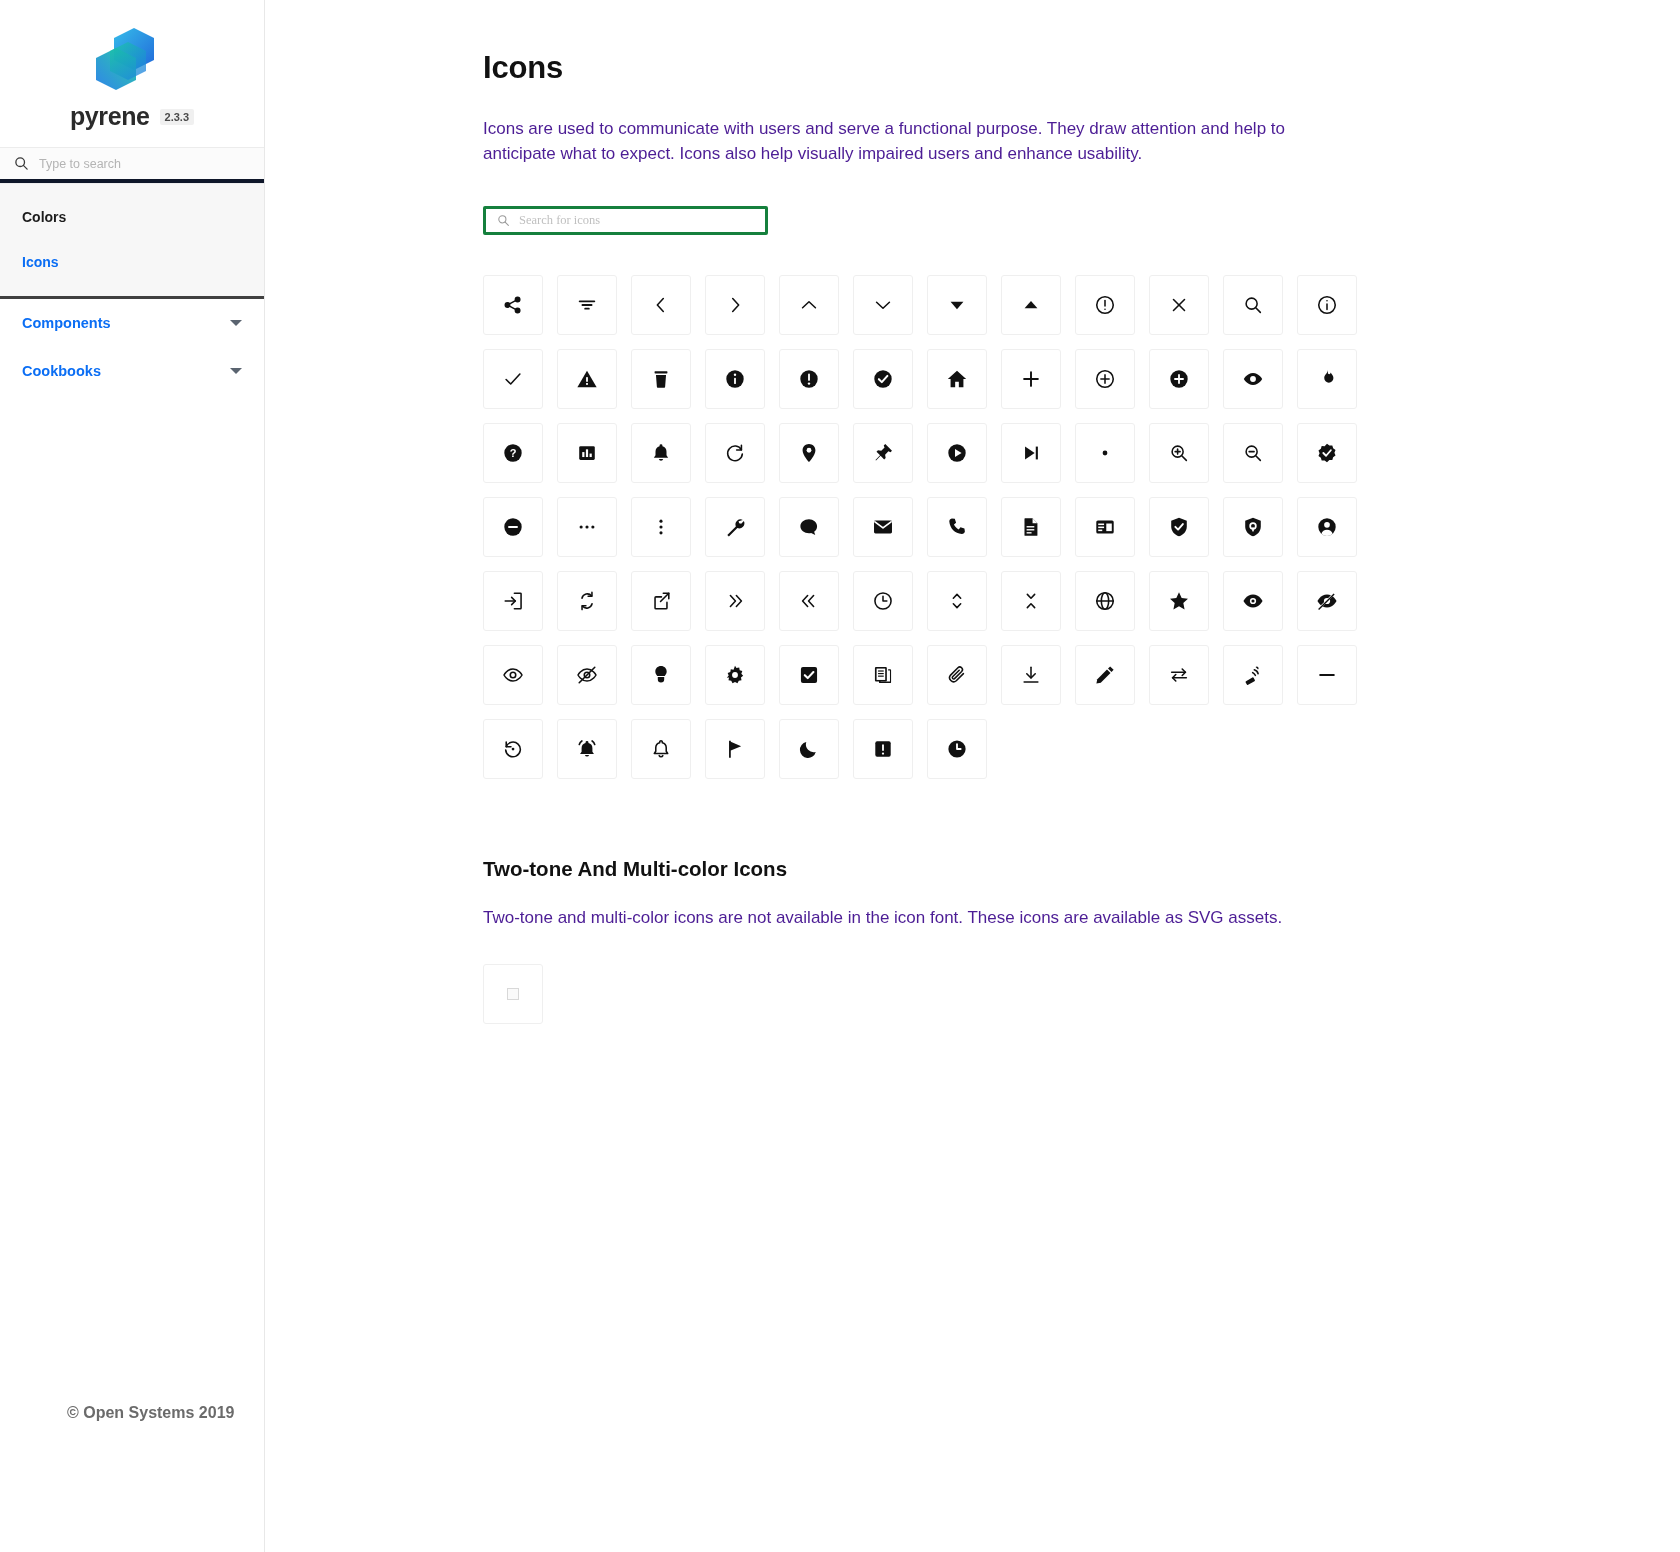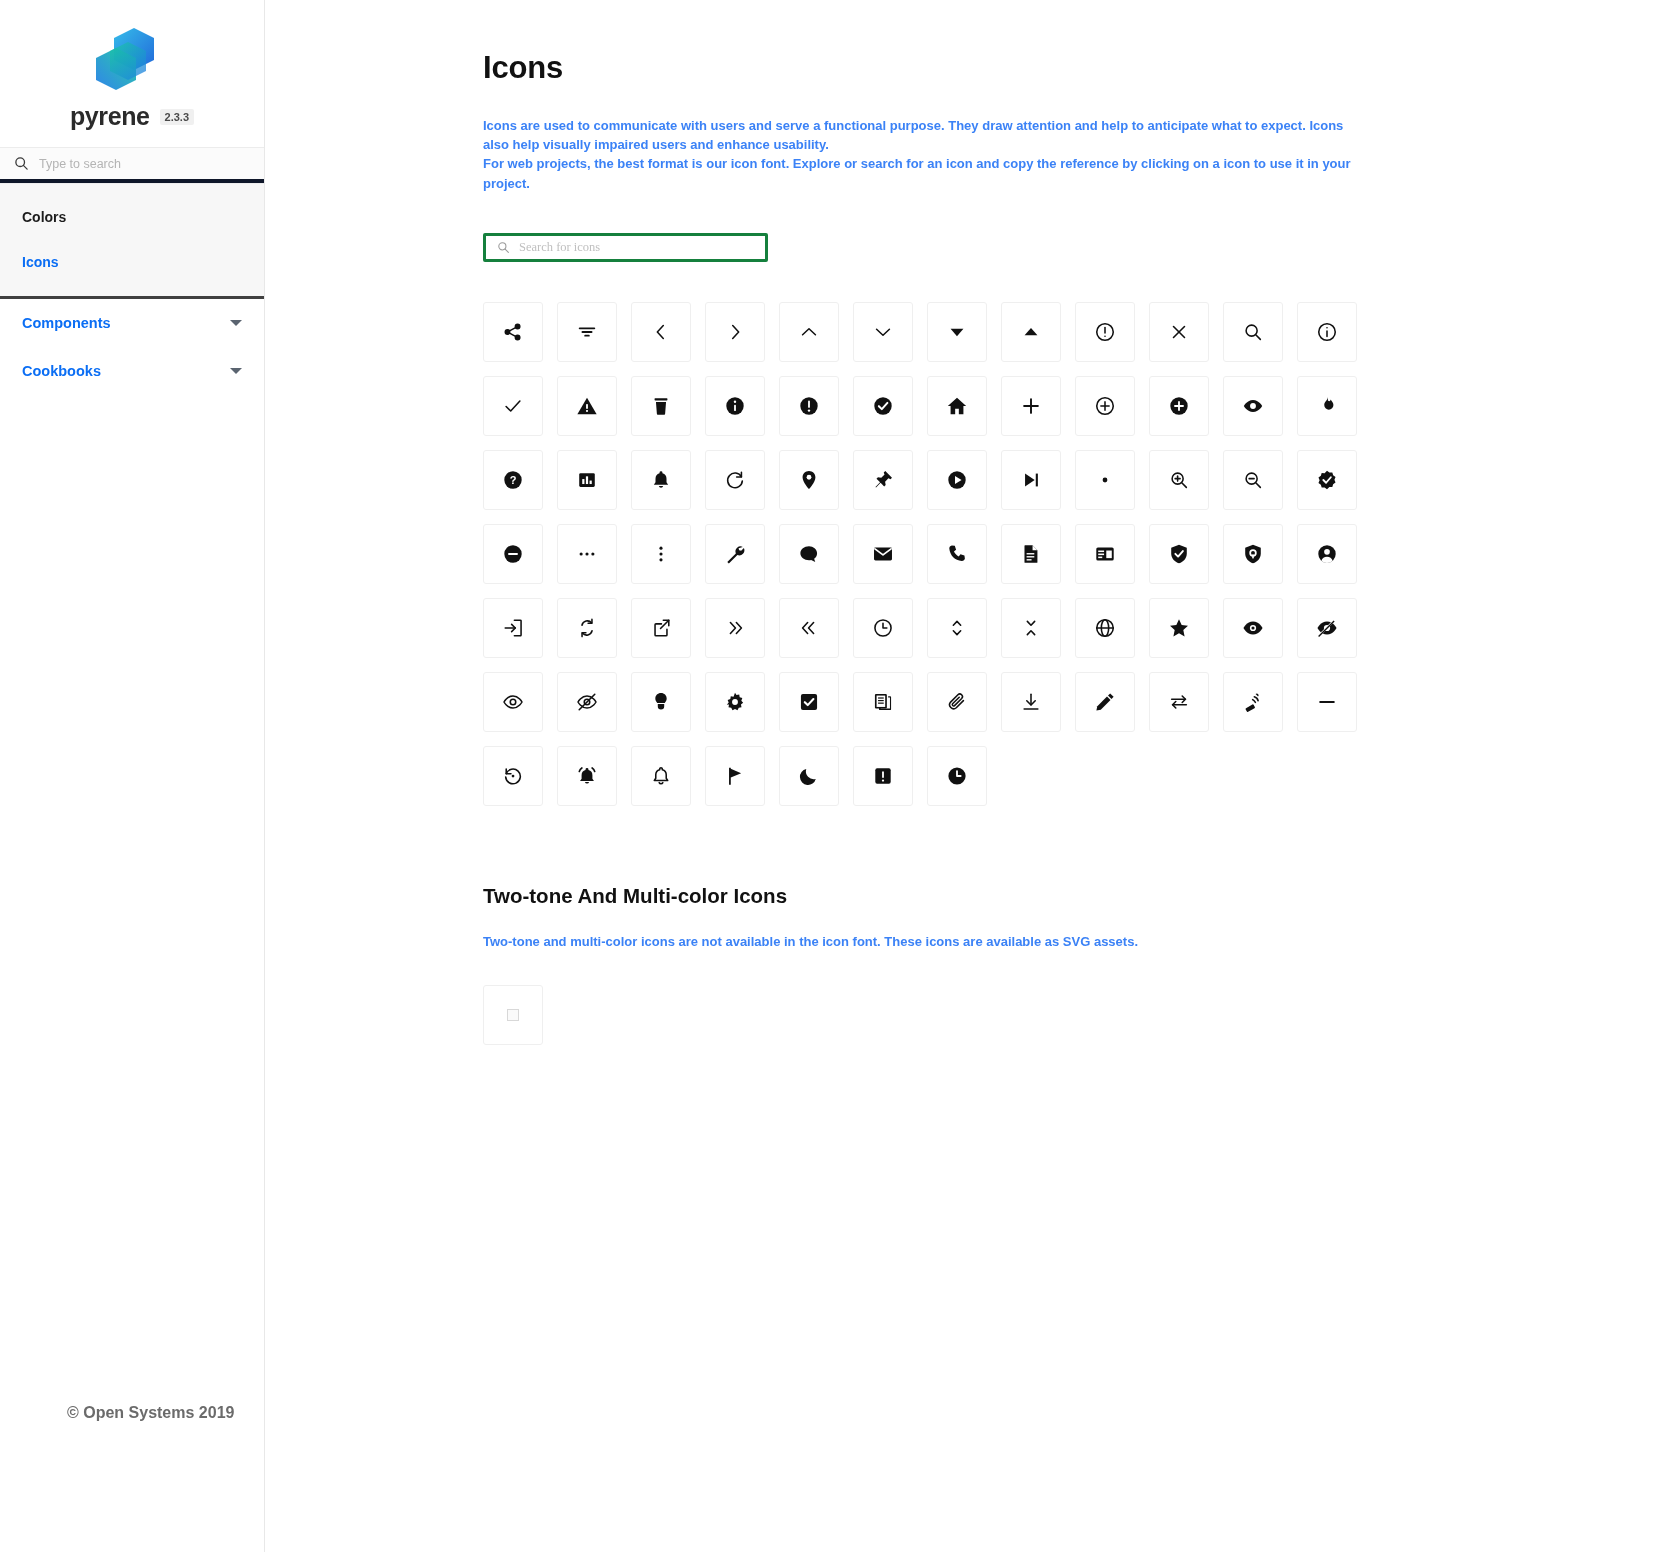--- a/index.html
+++ b/index.html
@@ -87,23 +87,22 @@
   
   #main {
     position: absolute; left: 265px; top: 0;
     width: 1415px; padding: 50px 0 0 218px;
   }
   h1#page-title {
     font-size: 31px; font-weight: bold; letter-spacing: -0.2px;
     color: #111; margin-bottom: 30px;
   }
   p.body-text {
-    font-size: 13px; line-height: 1.48; color: #3b82f6;
+    font-size: 17px; line-height: 1.48; color: #4c1d95;
     max-width: 870px;
-    font-weight: bold;
   }
   h2.section-title {
     font-size: 20.5px; font-weight: bold; color: #111;
     margin-top: 78px; margin-bottom: 24px;
   }
   #icon-search-wrap { margin-top: 40px; }
   #icon-search {
     width: 285px; height: 29px;
     border: 3px solid #15803d; border-radius: 2px;
     background: #fff;
@@ -203,21 +202,20 @@
   </div>
 
   <div id="sidebar-footer">© Open Systems 2019</div>
 </div>
 
 <div id="main">
 
   <h1 id="page-title">Icons</h1>
   <p class="body-text">Icons are used to communicate with users and serve a functional purpose. They draw attention and help to anticipate what to expect. Icons also help visually impaired users and enhance usability.</p>
 
-  <p class="body-text">For web projects, the best format is our icon font. Explore or search for an icon and copy the reference by clicking on a icon to use it in your project.</p>
 
   <div id="icon-search-wrap">
     <div id="icon-search">
       <svg width="13" height="13" viewBox="0 0 16 16">
         <circle cx="6.6" cy="6.6" r="4.4" fill="none" stroke="#9a9a9a" stroke-width="1.3"></circle>
         <line x1="10" y1="10" x2="14" y2="14" stroke="#9a9a9a" stroke-width="1.3" stroke-linecap="round"></line>
       </svg>
       <span class="ph" title="Search for icons">Search for icons</span>
     </div>
   </div>

